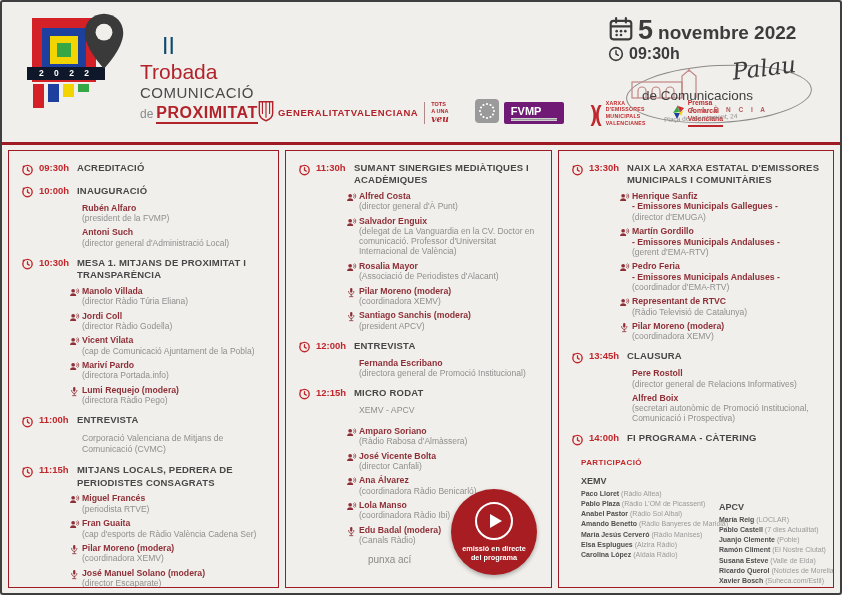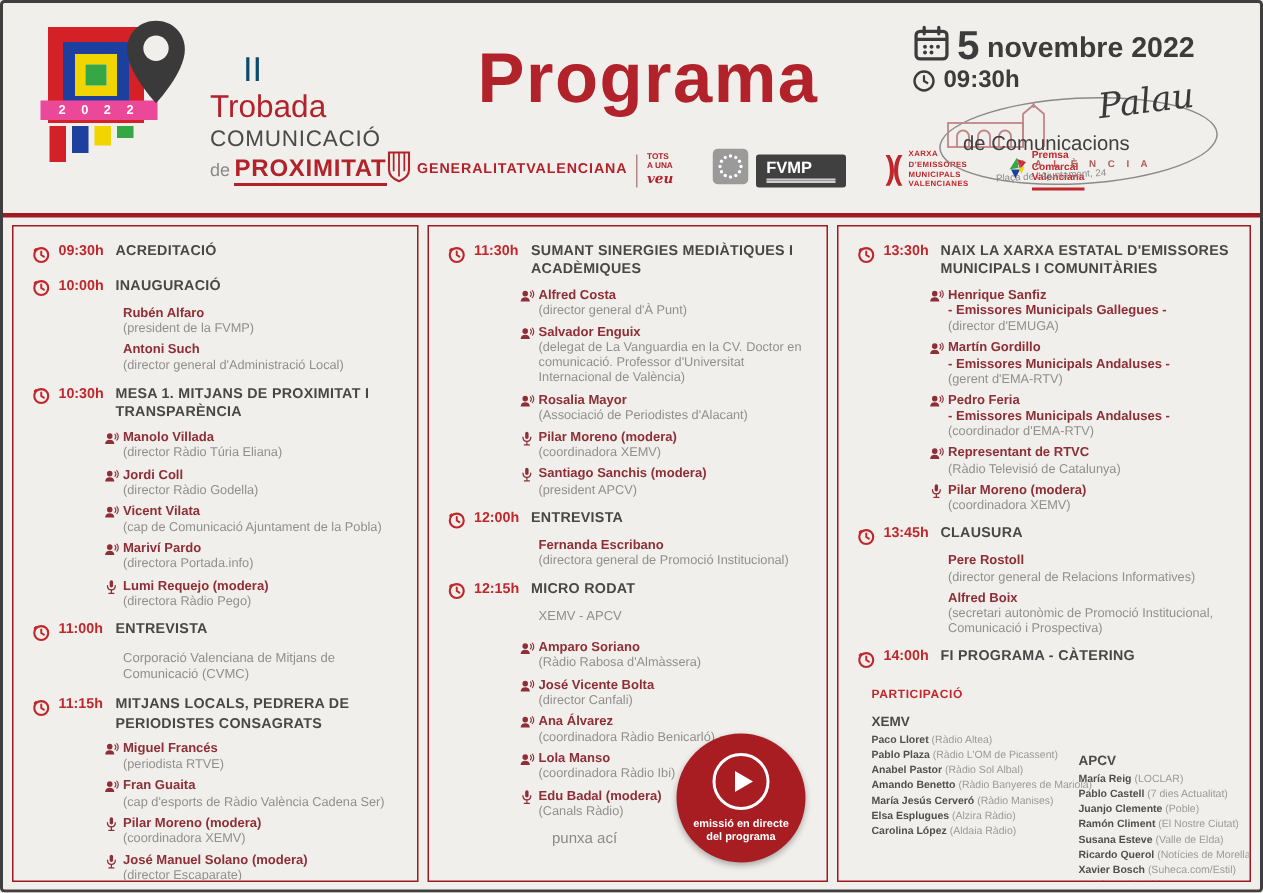--- a/index.html
+++ b/index.html
@@ -9,21 +9,21 @@
 
   
   header { position:relative; height:140px; }
   .logo-block { position:absolute; left:30px; top:16px; display:flex; }
   .mark { position:relative; width:86px; height:108px; }
   .sq { position:absolute; }
   .sq-red    { left:0;  top:0;  width:64px; height:64px; border:10px solid #d42027; }
   .sq-blue   { left:10px; top:10px; width:44px; height:44px; border:8px solid #1d3f9e; }
   .sq-yellow { left:18px; top:18px; width:28px; height:28px; border:7px solid #f2d500; }
   .sq-green  { left:25px; top:25px; width:14px; height:14px; background:#35a845; }
-  .band { position:absolute; left:-5px; top:49px; width:78px; height:13px; background:#ec4899; color:#fff;
+  .band { position:absolute; left:-5px; top:49px; width:78px; height:13px; background:#0f172a; color:#fff;
           font-size:8.5px; font-weight:bold; letter-spacing:4px; text-align:center; line-height:13px; z-index:3; }
   .bars { position:absolute; left:1px; top:66px; display:flex; gap:4px; align-items:flex-start; }
   .bars i { display:block; width:11px; }
   .bar-red    { height:24px; background:#d42027; }
   .bar-blue   { height:18px; background:#1d3f9e; }
   .bar-yellow { height:13px; background:#f2d500; }
   .bar-green  { height:8px;  background:#35a845; }
   .pin { position:absolute; left:50px; top:-6px; width:44px; height:58px; z-index:4; }
   .logo-text { margin-left:12px; padding-top:16px; line-height:1.12; }
   .roman { font-size:23px; color:#0c4a6e; margin-left:32px; }
@@ -36,21 +36,21 @@
   h1.program-title { position:absolute; left:255px; width:350px; top:22px; text-align:center;
         font-size:47px; color:#b2222a; letter-spacing:1px; font-weight:bold; }
 
   .partners { position:absolute; left:256px; top:97px; display:flex; align-items:center; gap:26px; }
   .partner { display:flex; align-items:center; }
   .gv-text { display:flex; flex-direction:row; color:#b2222a; font-weight:bold; font-size:9.5px;
              letter-spacing:0.6px; line-height:1.15; margin-left:4px; }
   .gv-div { width:1px; height:22px; background:#b0888a; margin:0 6px; }
   .gv-tag { display:flex; flex-direction:column; color:#b2222a; font-weight:bold; font-size:5.5px; line-height:1.2; }
   .gv-tag .script { font-family:"DejaVu Serif", serif; font-style:italic; font-size:9px; }
-  .fvmp-box { background:#404040; color:#fff; font-weight:bold; font-size:11px; padding:3px 23px 7px 7px;
+  .fvmp-box { background:#701a75; color:#fff; font-weight:bold; font-size:11px; padding:3px 23px 7px 7px;
               border-radius:2px; margin-left:5px; position:relative; }
   .fvmp-box:after { content:""; position:absolute; left:7px; right:7px; bottom:3px; height:3px;
               background:repeating-linear-gradient(#cfcfcf 0 1px, #9a9a9a 1px 2px); }
   .x-mark { color:#c0272c; font-weight:bold; font-size:20px; letter-spacing:-2px; transform:scaleY(1.1); }
   .x-lines { display:flex; flex-direction:column; color:#c0272c; font-size:5.2px; font-weight:bold;
              line-height:1.3; margin-left:6px; letter-spacing:0.3px; }
   .pc-lines { display:flex; flex-direction:column; color:#c0272c; font-size:6.8px; font-weight:bold;
               line-height:1.15; margin-left:3px; }
   .pc-underline { height:2px; background:#c0272c; margin-top:2px; }
 
@@ -146,21 +146,20 @@
       <div class="logo-text">
         <div class="roman">II</div>
         <div class="lt1">Trobada</div>
         <div class="lt2">COMUNICACIÓ</div>
         <div class="lt3">
           <span class="de">de</span><span class="prox">PROXIMITAT</span>
         </div>
       </div>
     </div>
 
-    <h1 class="program-title">Programa</h1>
 
     <div class="partners">
       <div class="partner">
         <span>
           <svg width="16" height="24" viewBox="0 0 18 24">
               <path d="M1.5 1.5h15v13c0 4.5-3.5 7-7.5 8.5C5 21.5 1.5 19 1.5 14.5z" fill="none" stroke="#b2222a" stroke-width="1.6"></path>
               <path d="M5 1.5v14M9 1.5v18M13 1.5v14" stroke="#b2222a" stroke-width="1.3"></path>
             </svg>
         </span>
         <span class="gv-text">

